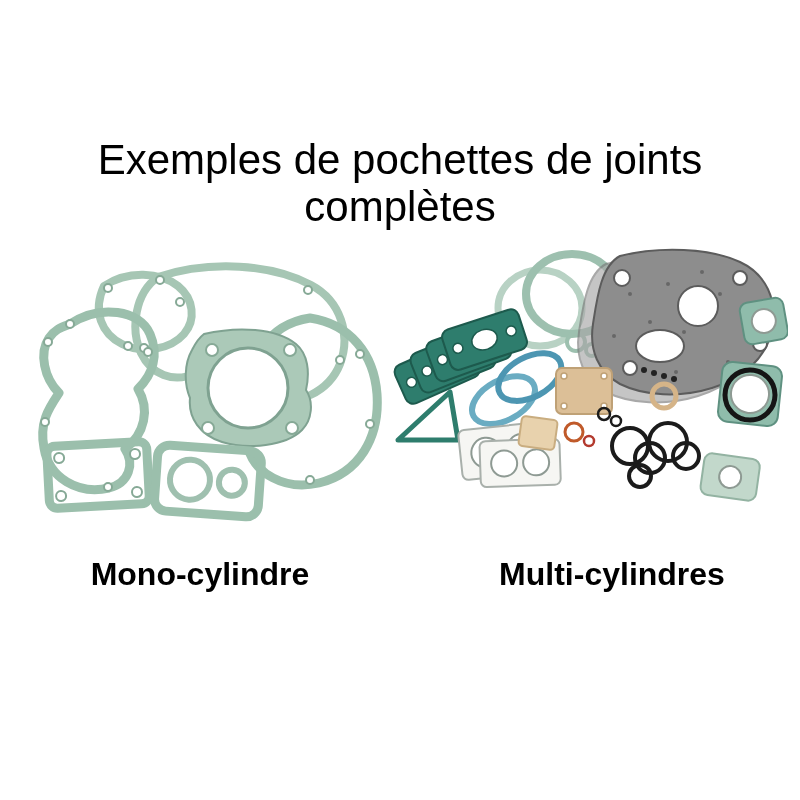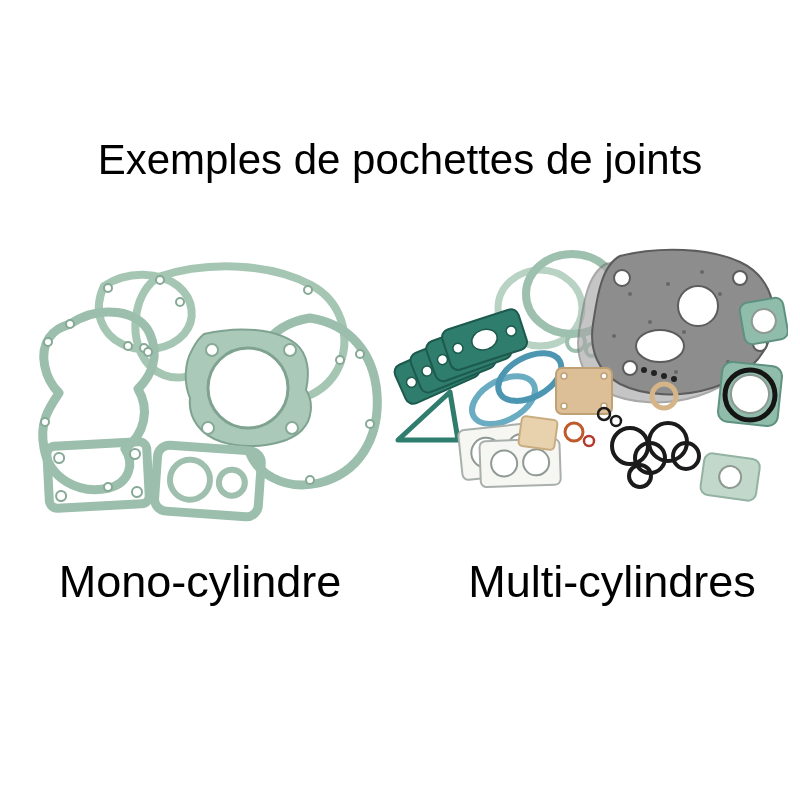--- a/index.html
+++ b/index.html
@@ -6,21 +6,21 @@
   html, body { width:800px; height:800px; background:#ffffff; font-family:"Liberation Sans", sans-serif; }
   .canvas { position:relative; width:800px; height:800px; background:#ffffff; overflow:hidden; }
 
   .title { position:absolute; top:136px; left:0; width:800px; text-align:center;
            font-size:42px; line-height:1.12; color:#000; font-weight:400; }
   .title span { display:block; }
 
   .figure-mono  { position:absolute; left:8px;   top:252px; }
   .figure-multi { position:absolute; left:368px;  top:244px; }
 
-  .label { position:absolute; top:556px; font-size:45px; color:#000; text-align:center; font-weight:400; }
+  .label { position:absolute; top:556px; font-size:32px; color:#000; text-align:center; font-weight:700; }
   .label-mono  { left:0;   width:400px; }
   .label-multi { left:412px; width:400px; }
 
   
   .band  { fill:none; stroke:#a6c6b4; stroke-width:8;  stroke-linejoin:round; }
   .band2 { fill:none; stroke:#9bbfac; stroke-width:9;  stroke-linejoin:round; }
   .band3 { fill:#ffffff; stroke:#9fc0af; stroke-width:6; }
   .solid { fill:#abc9b8; stroke:#7fa291; stroke-width:2; }
   .hole-big { fill:#ffffff; stroke:#7fa291; stroke-width:3; }
   .bolt  { fill:#ffffff; stroke:#86a996; stroke-width:2; }
@@ -53,20 +53,21 @@
   .sage-solid { fill:#8fbcab; stroke:#5f9181; stroke-width:2; }
   .sage-light { fill:#c2d8cb; stroke:#93b3a2; stroke-width:2; }
 </style>
 </head>
 <body>
 
 <div class="canvas">
 
   <h1 class="title">
     <span>Exemples de pochettes de joints</span>
+    <span>complètes</span>
   </h1>
 
   <svg class="figure-mono" width="380" height="290" viewBox="0 0 380 290" aria-hidden="true">
 
     <g>
       <path class="band" d="M96,34 C120,18 152,20 170,34 C186,47 188,68 176,82 C162,98 134,102 114,92 C94,82 84,60 96,34 Z"></path>
       <circle class="bolt" cx="100" cy="36" r="4"></circle>
       <circle class="bolt" cx="172" cy="50" r="4"></circle>
       <circle class="bolt" cx="120" cy="94" r="4"></circle>
     </g>

